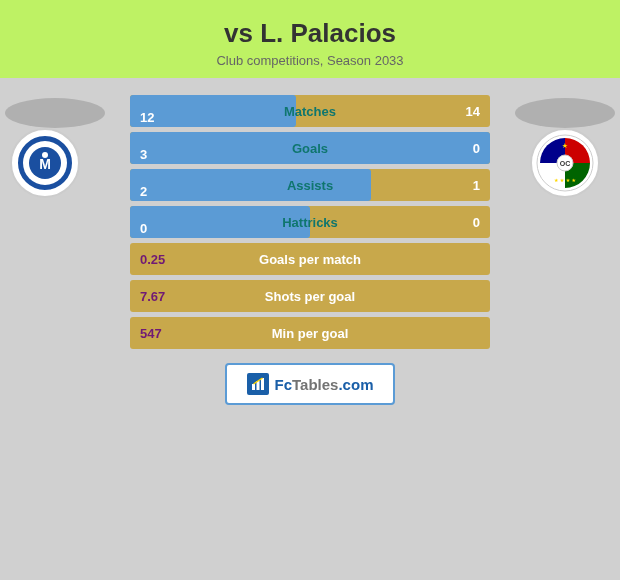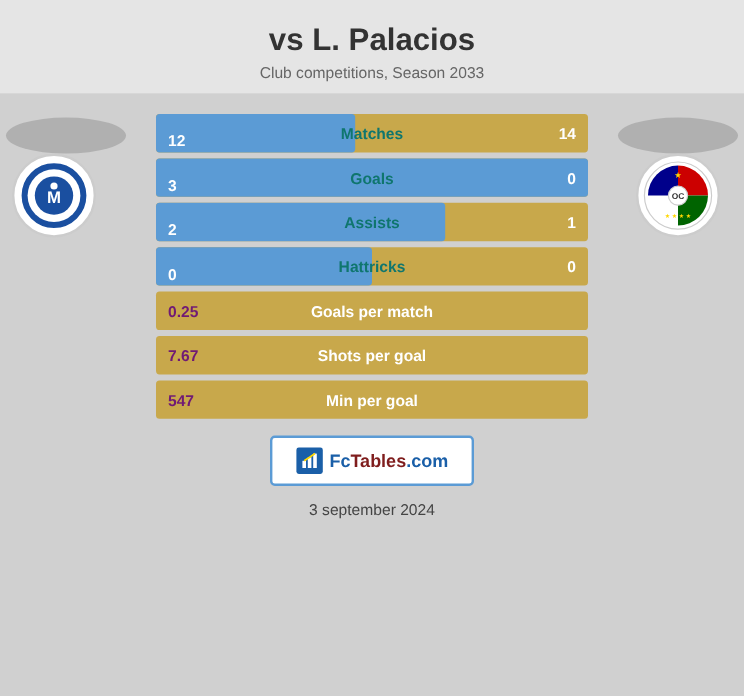--- a/index.html
+++ b/index.html
@@ -8,21 +8,21 @@
       height: 580px;
       background: #d0d0d0;
       font-family: Arial, sans-serif;
       display: flex;
       flex-direction: column;
       align-items: center;
       overflow: hidden;
     }
     .top-section {
       width: 100%;
-      background: #e5e5e5;
+      background: #bef264;
       text-align: center;
       padding: 18px 10px 10px 10px;
     }
     .main-title {
       font-size: 26px;
       font-weight: bold;
       color: #333;
     }
     .subtitle {
       font-size: 13px;
@@ -175,21 +175,21 @@
       align-items: center;
       justify-content: center;
       border-radius: 2px;
     }
     .fctables-text {
       font-size: 15px;
       font-weight: bold;
       color: #1a5fa8;
     }
     .fctables-text span {
-      color: #7f1d1d;
+      color: #737373;
     }
     .date-text {
       margin-top: 12px;
       font-size: 13px;
       color: #444;
       text-align: center;
     }
 
     
     .logo-circle {
@@ -311,15 +311,14 @@
         <rect x="6.5" y="5" width="3" height="9" fill="white"></rect>
         <rect x="11" y="2" width="3" height="12" fill="white"></rect>
         <polyline points="3.5,8 8,5 12.5,2" fill="none" stroke="#ffd700" stroke-width="1.5"></polyline>
       </svg>
     </div>
     <div class="fctables-text">
       Fc<span>Tables</span>.com
     </div>
   </div>
 
-  <div class="date-text">3 september 2024</div>
 
 </div>
 
 </body></html>

